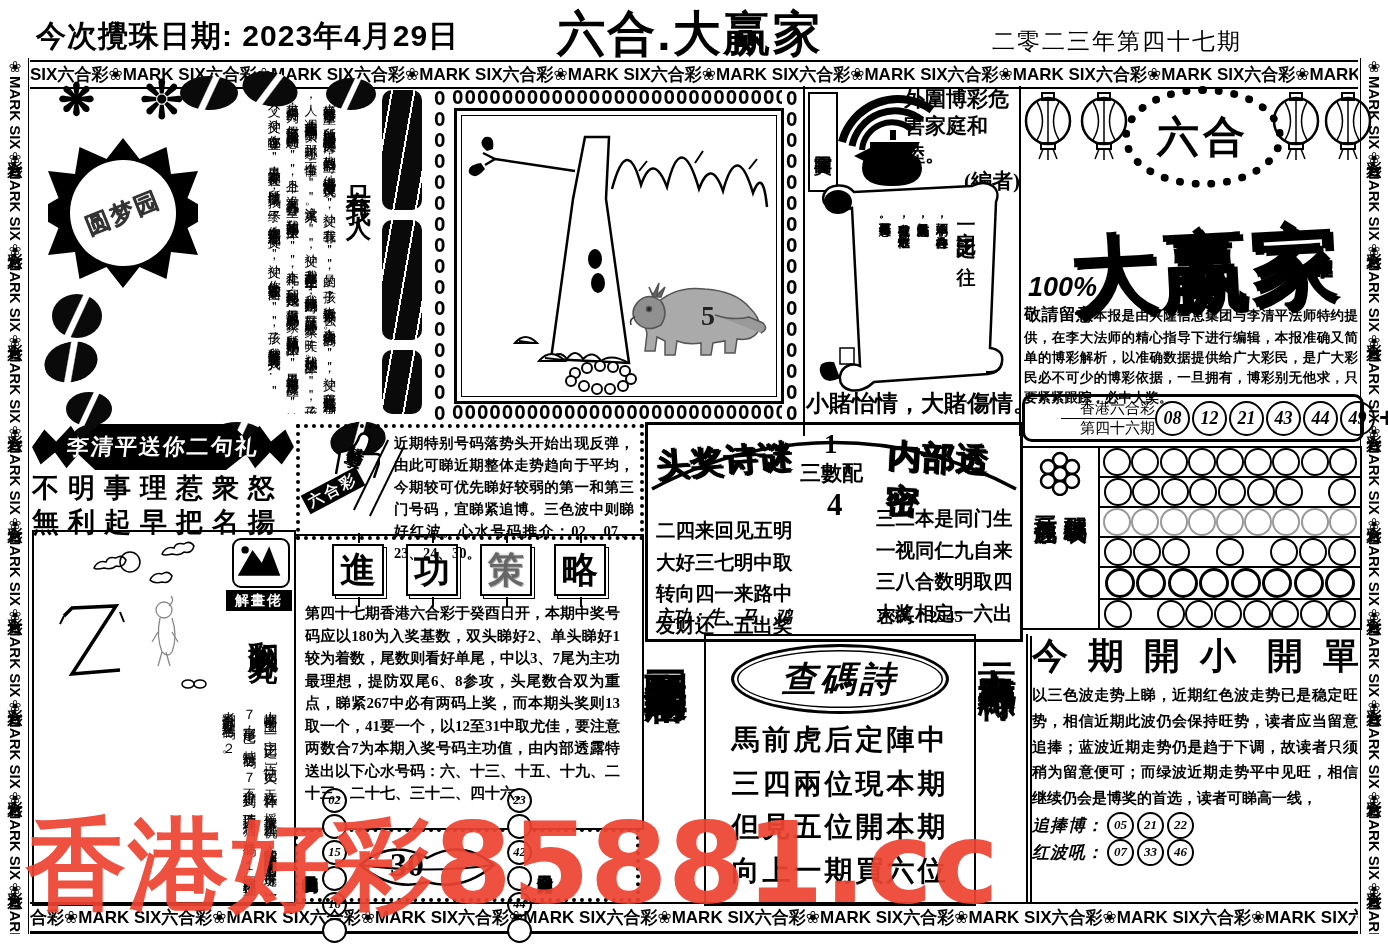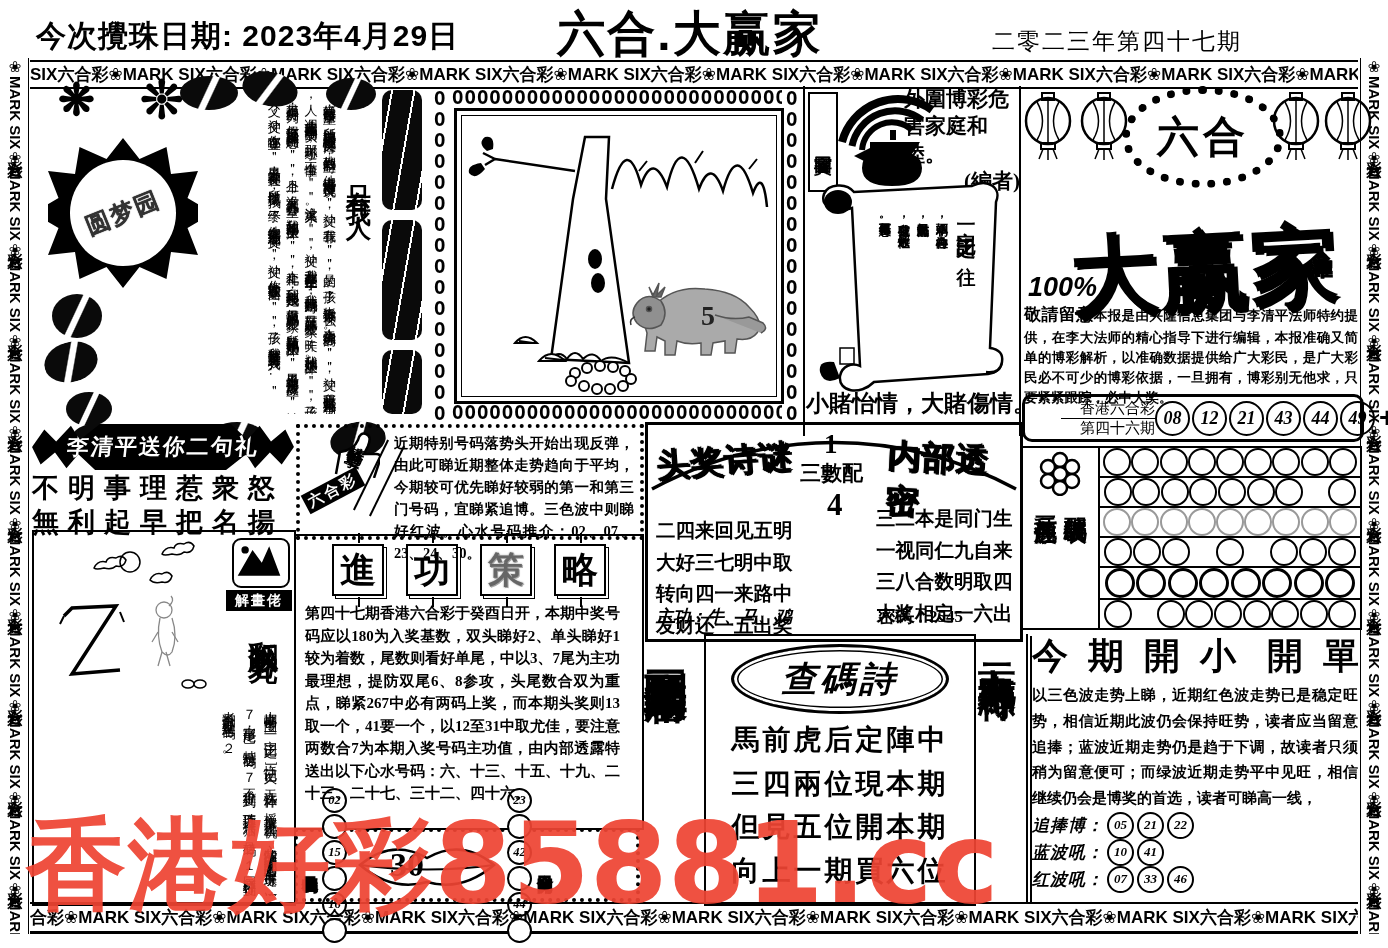--- a/index.html
+++ b/index.html
@@ -565,25 +565,20 @@
     </div>
     <div class="kx-body">以三色波走势上睇，近期红色波走势已是稳定旺势，相信近期此波仍会保持旺势，读者应当留意追捧；蓝波近期走势仍是趋于下调，故读者只须稍为留意便可；而绿波近期走势平中见旺，相信继续仍会是博奖的首选，读者可睇高一线，</div>
     <div id="kx-rows">
         <div class="kx-row">
           <span class="lab">追捧博：</span>
           <span class="ball">05</span>
           <span class="ball">21</span>
           <span class="ball">22</span>
         </div>
         <div class="kx-row">
-          <span class="lab">蓝波吼：</span>
-          <span class="ball">10</span>
-          <span class="ball">41</span>
-        </div>
-        <div class="kx-row">
           <span class="lab">红波吼：</span>
           <span class="ball">07</span>
           <span class="ball">33</span>
           <span class="ball">46</span>
         </div>
       </div>
   </div>
 
   <div class="abs" id="watermark" style="color: rgb(238, 68, 51);">
     <span id="wm-cn">香港好彩</span>

